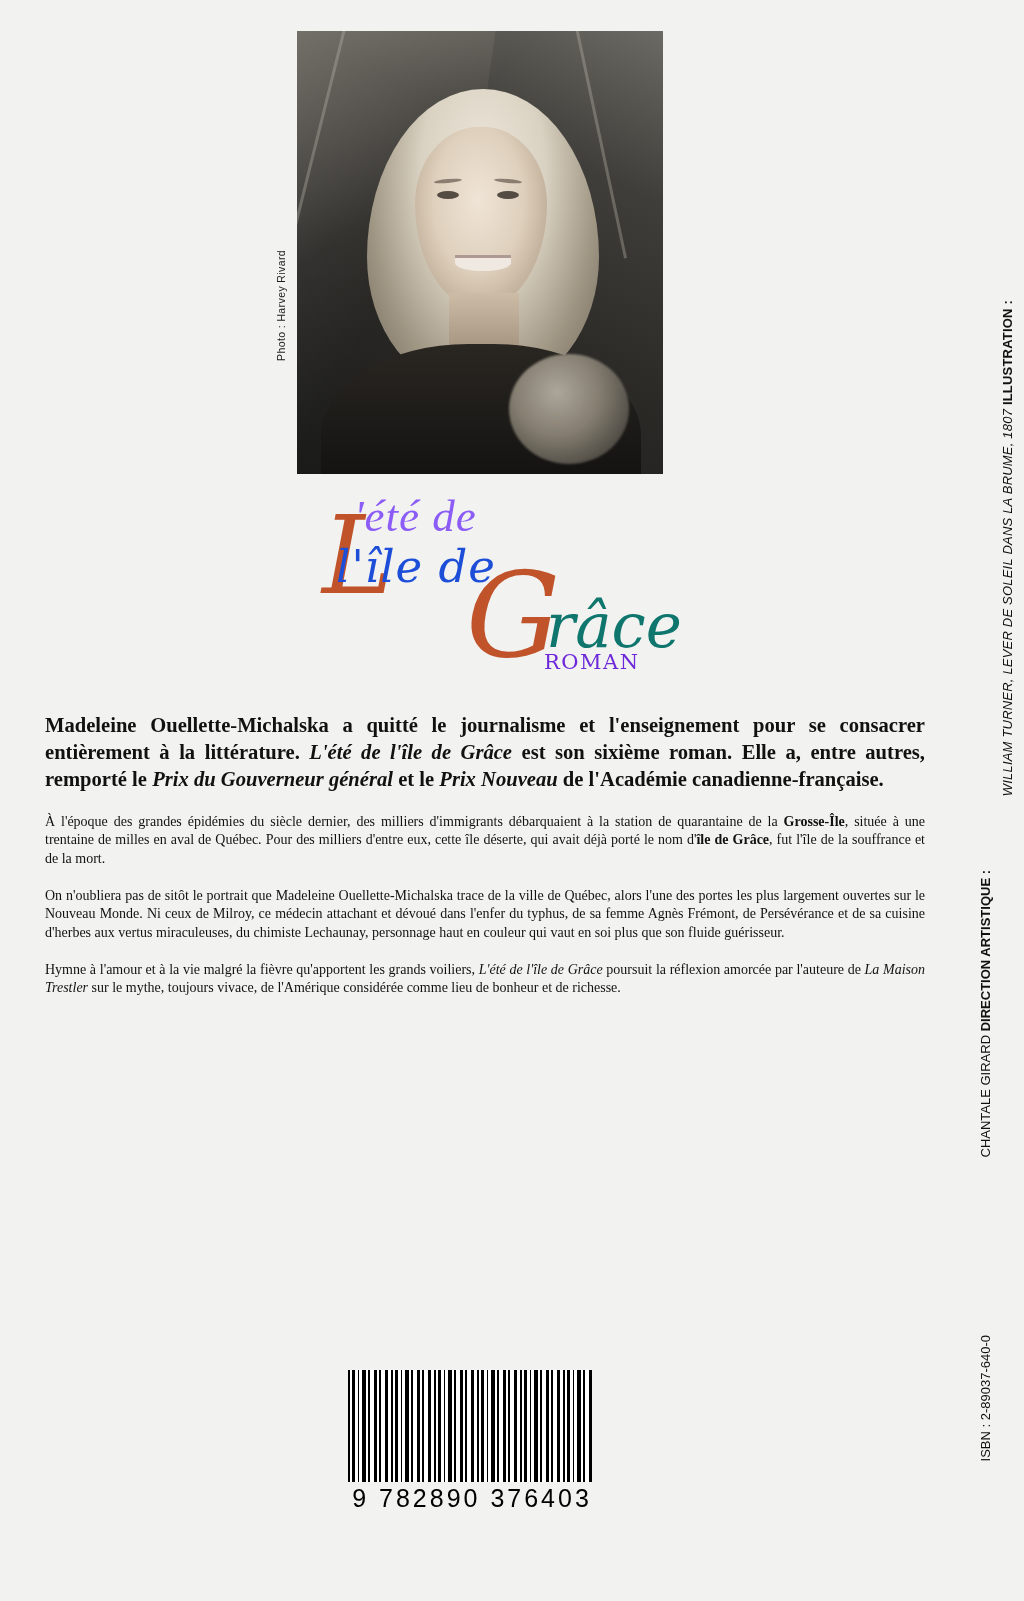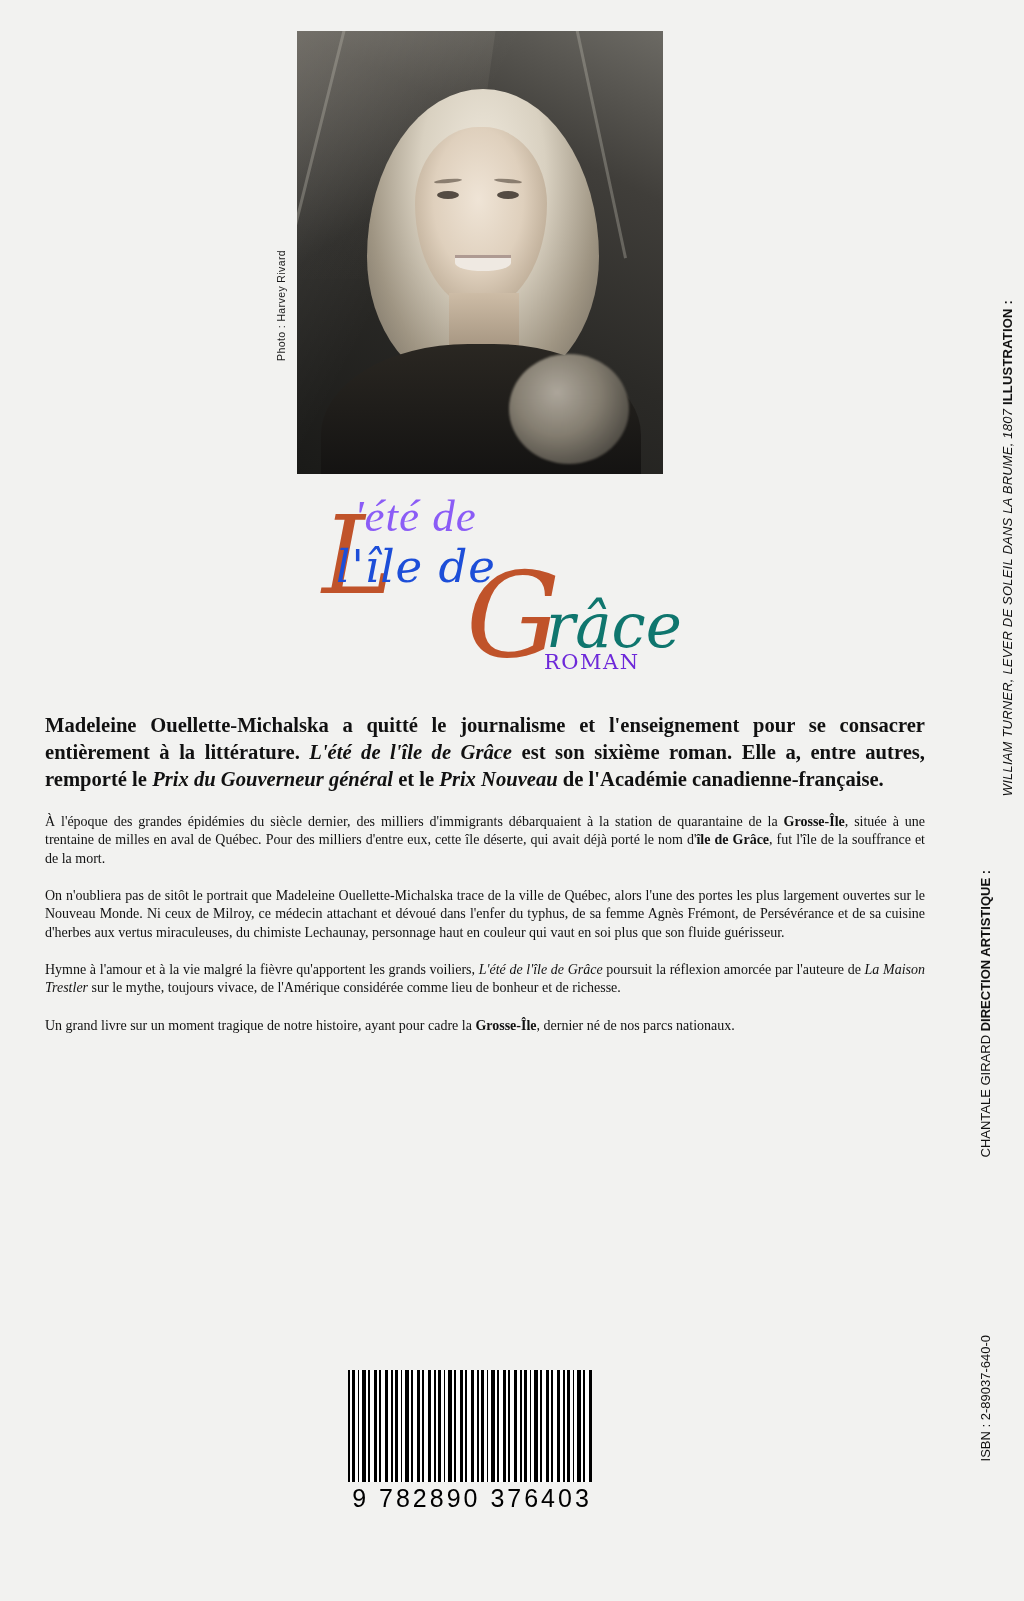--- a/index.html
+++ b/index.html
@@ -322,21 +322,20 @@
     <span class="title-swash-g">G</span>
     <span class="title-line3">râce</span>
     <span class="title-roman">ROMAN</span>
   </div>
 
   <div class="blurb">
       <p class="lead">Madeleine Ouellette-Michalska a quitté le journalisme et l'enseignement pour se consacrer entièrement à la littérature. <i>L'été de l'île de Grâce</i> est son sixième roman. Elle a, entre autres, remporté le <i>Prix du Gouverneur général</i> et le <i>Prix Nouveau</i> de l'Académie canadienne-française.</p>
       <p class="">À l'époque des grandes épidémies du siècle dernier, des milliers d'immigrants débarquaient à la station de quarantaine de la <b>Grosse-Île</b>, située à une trentaine de milles en aval de Québec. Pour des milliers d'entre eux, cette île déserte, qui avait déjà porté le nom d'<b>île de Grâce</b>, fut l'île de la souffrance et de la mort.</p>
       <p class="">On n'oubliera pas de sitôt le portrait que Madeleine Ouellette-Michalska trace de la ville de Québec, alors l'une des portes les plus largement ouvertes sur le Nouveau Monde. Ni ceux de Milroy, ce médecin attachant et dévoué dans l'enfer du typhus, de sa femme Agnès Frémont, de Persévérance et de sa cuisine d'herbes aux vertus miraculeuses, du chimiste Lechaunay, personnage haut en couleur qui vaut en soi plus que son fluide guérisseur.</p>
       <p class="">Hymne à l'amour et à la vie malgré la fièvre qu'apportent les grands voiliers, <i>L'été de l'île de Grâce</i> poursuit la réflexion amorcée par l'auteure de <i>La Maison Trestler</i> sur le mythe, toujours vivace, de l'Amérique considérée comme lieu de bonheur et de richesse.</p>
-      <p class="">Un grand livre sur un moment tragique de notre histoire, ayant pour cadre la <b>Grosse-Île</b>, dernier né de nos parcs nationaux.</p>
     </div>
 
   <div class="barcode-wrap">
     <div class="barcode"></div>
     <div class="barcode-digits">9 782890 376403</div>
   </div>
 
   <div class="side-strip">
     <div class="vtext illus">
       <span class="value">WILLIAM TURNER, LEVER DE SOLEIL DANS LA BRUME, 1807</span>

